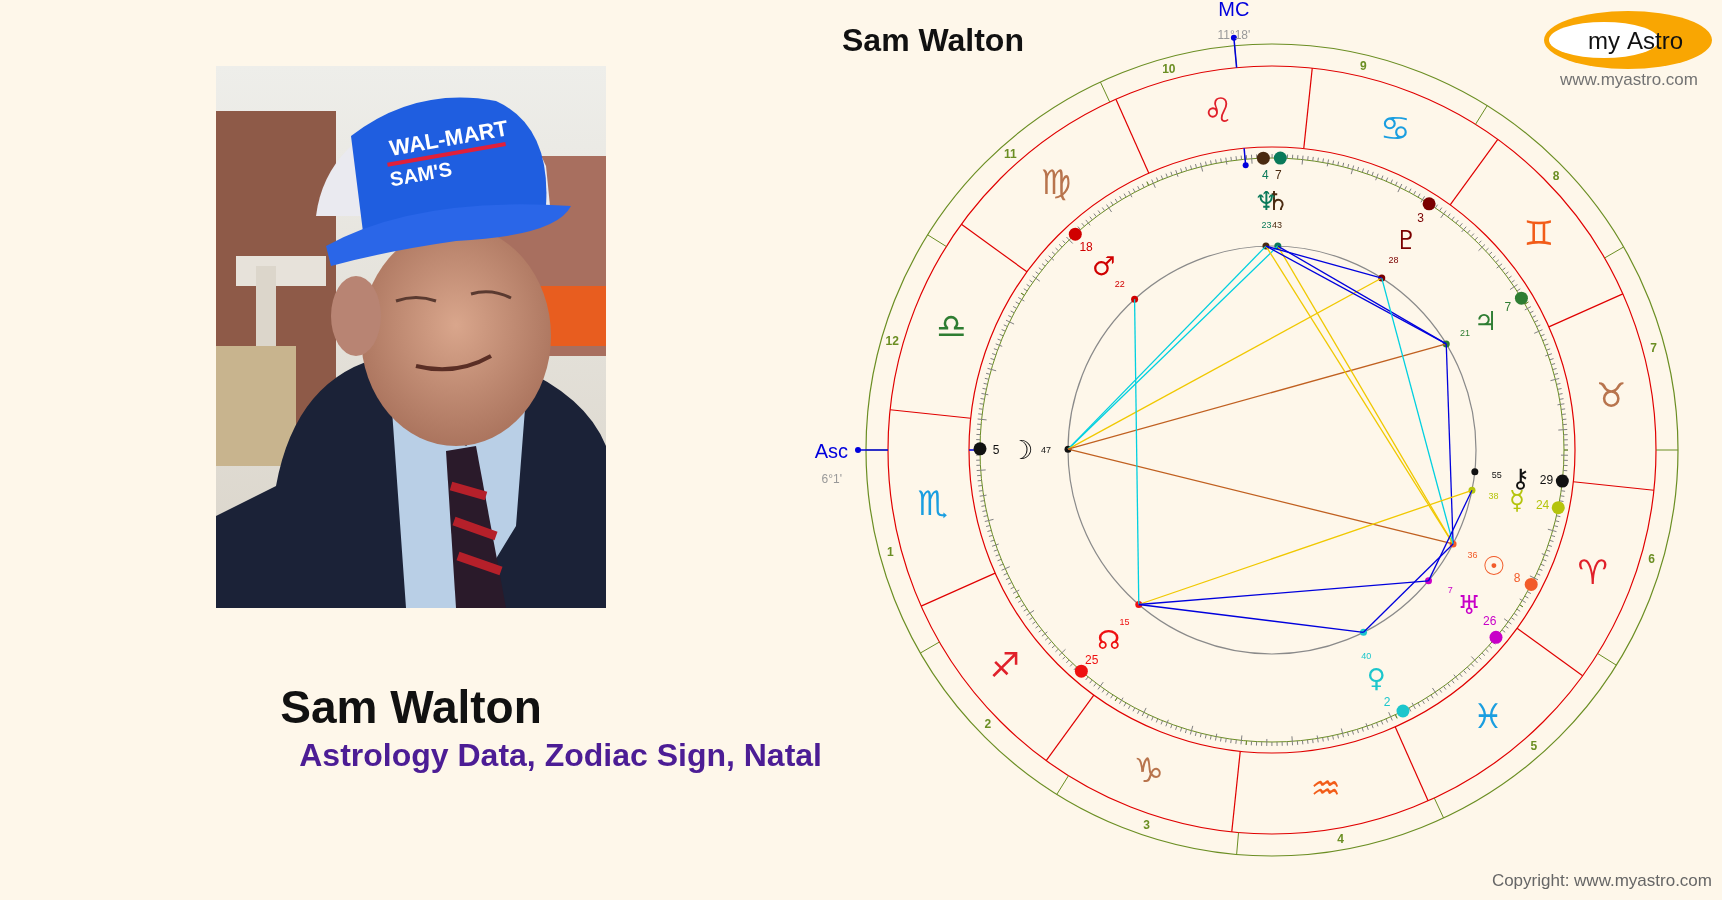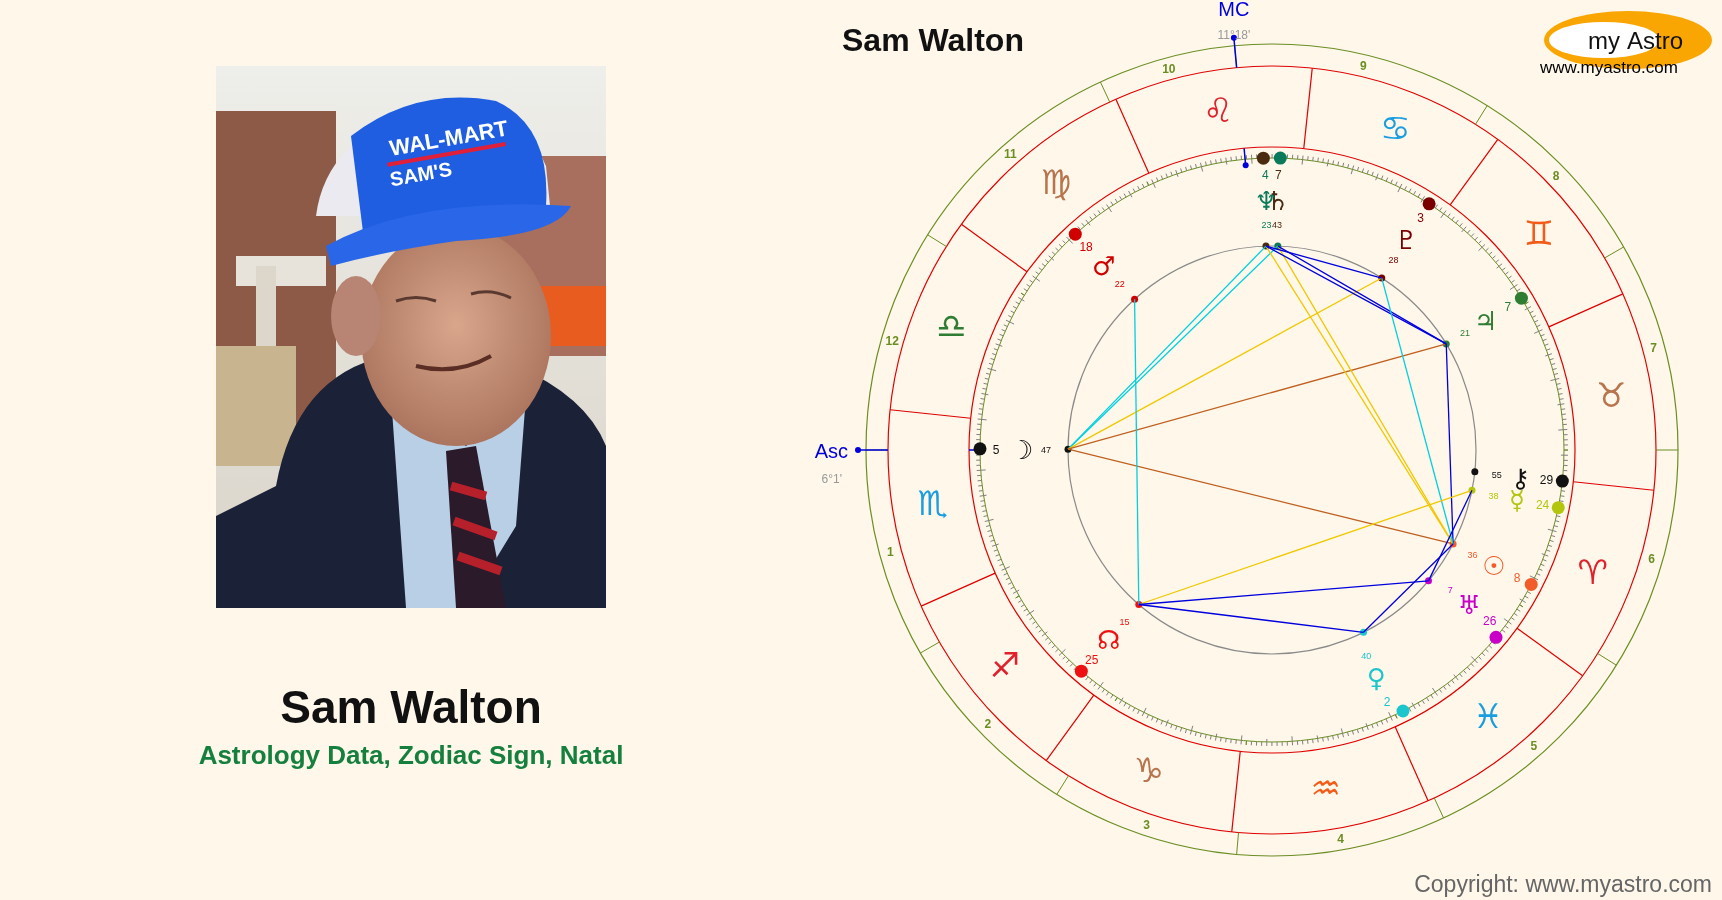--- a/index.html
+++ b/index.html
@@ -1,24 +1,24 @@
 <!DOCTYPE html>
 <html><head>
 <meta charset="utf-8">
 <style>
   html, body { margin:0; padding:0; }
   body { width:1722px; height:900px; background:#fef7ea; font-family:"Liberation Sans", sans-serif; position:relative; overflow:hidden; }
   .photo { position:absolute; left:216px; top:66px; width:390px; height:542px; overflow:hidden; background:#8a6a55; }
   .photo svg { display:block; }
   .left-title { position:absolute; left:0; width:822px; top:680px; text-align:center; font-size:46px; font-weight:bold; color:#111; font-family:"Liberation Sans", sans-serif; }
-  .left-sub { position:absolute; left:0; width:822px; top:740px; text-align:center; font-size:26px; font-weight:bold; color:#15803d; line-height:30px; }
+  .left-sub { position:absolute; left:0; width:822px; top:740px; text-align:right; font-size:32px; font-weight:bold; color:#4c1d95; line-height:30px; }
   .chart-title { position:absolute; left:842px; top:22px; font-size:32px; font-weight:bold; color:#111; }
   .logo { position:absolute; left:1542px; top:10px; width:172px; height:60px; }
-  .logo-url { position:absolute; left:1540px; top:58px; width:178px; font-size:17px; color:#000000; }
-  .copyright { position:absolute; right:10px; top:871px; font-size:23px; color:#666; }
+  .logo-url { position:absolute; left:1540px; top:70px; width:178px; text-align:center; font-size:17px; color:#737373; }
+  .copyright { position:absolute; right:10px; top:871px; font-size:17px; color:#666; }
   #chart { position:absolute; left:0; top:0; }
 </style>
 </head>
 <body>
 
 <div class="photo" title="Portrait of Sam Walton wearing a blue Wal-Mart Sam's Club cap">
   <svg width="390" height="542" viewBox="0 0 390 542">
     <defs>
       <linearGradient id="sky" x1="0" y1="0" x2="0" y2="1">
           <stop offset="0" stop-color="#eeeeea"></stop>

